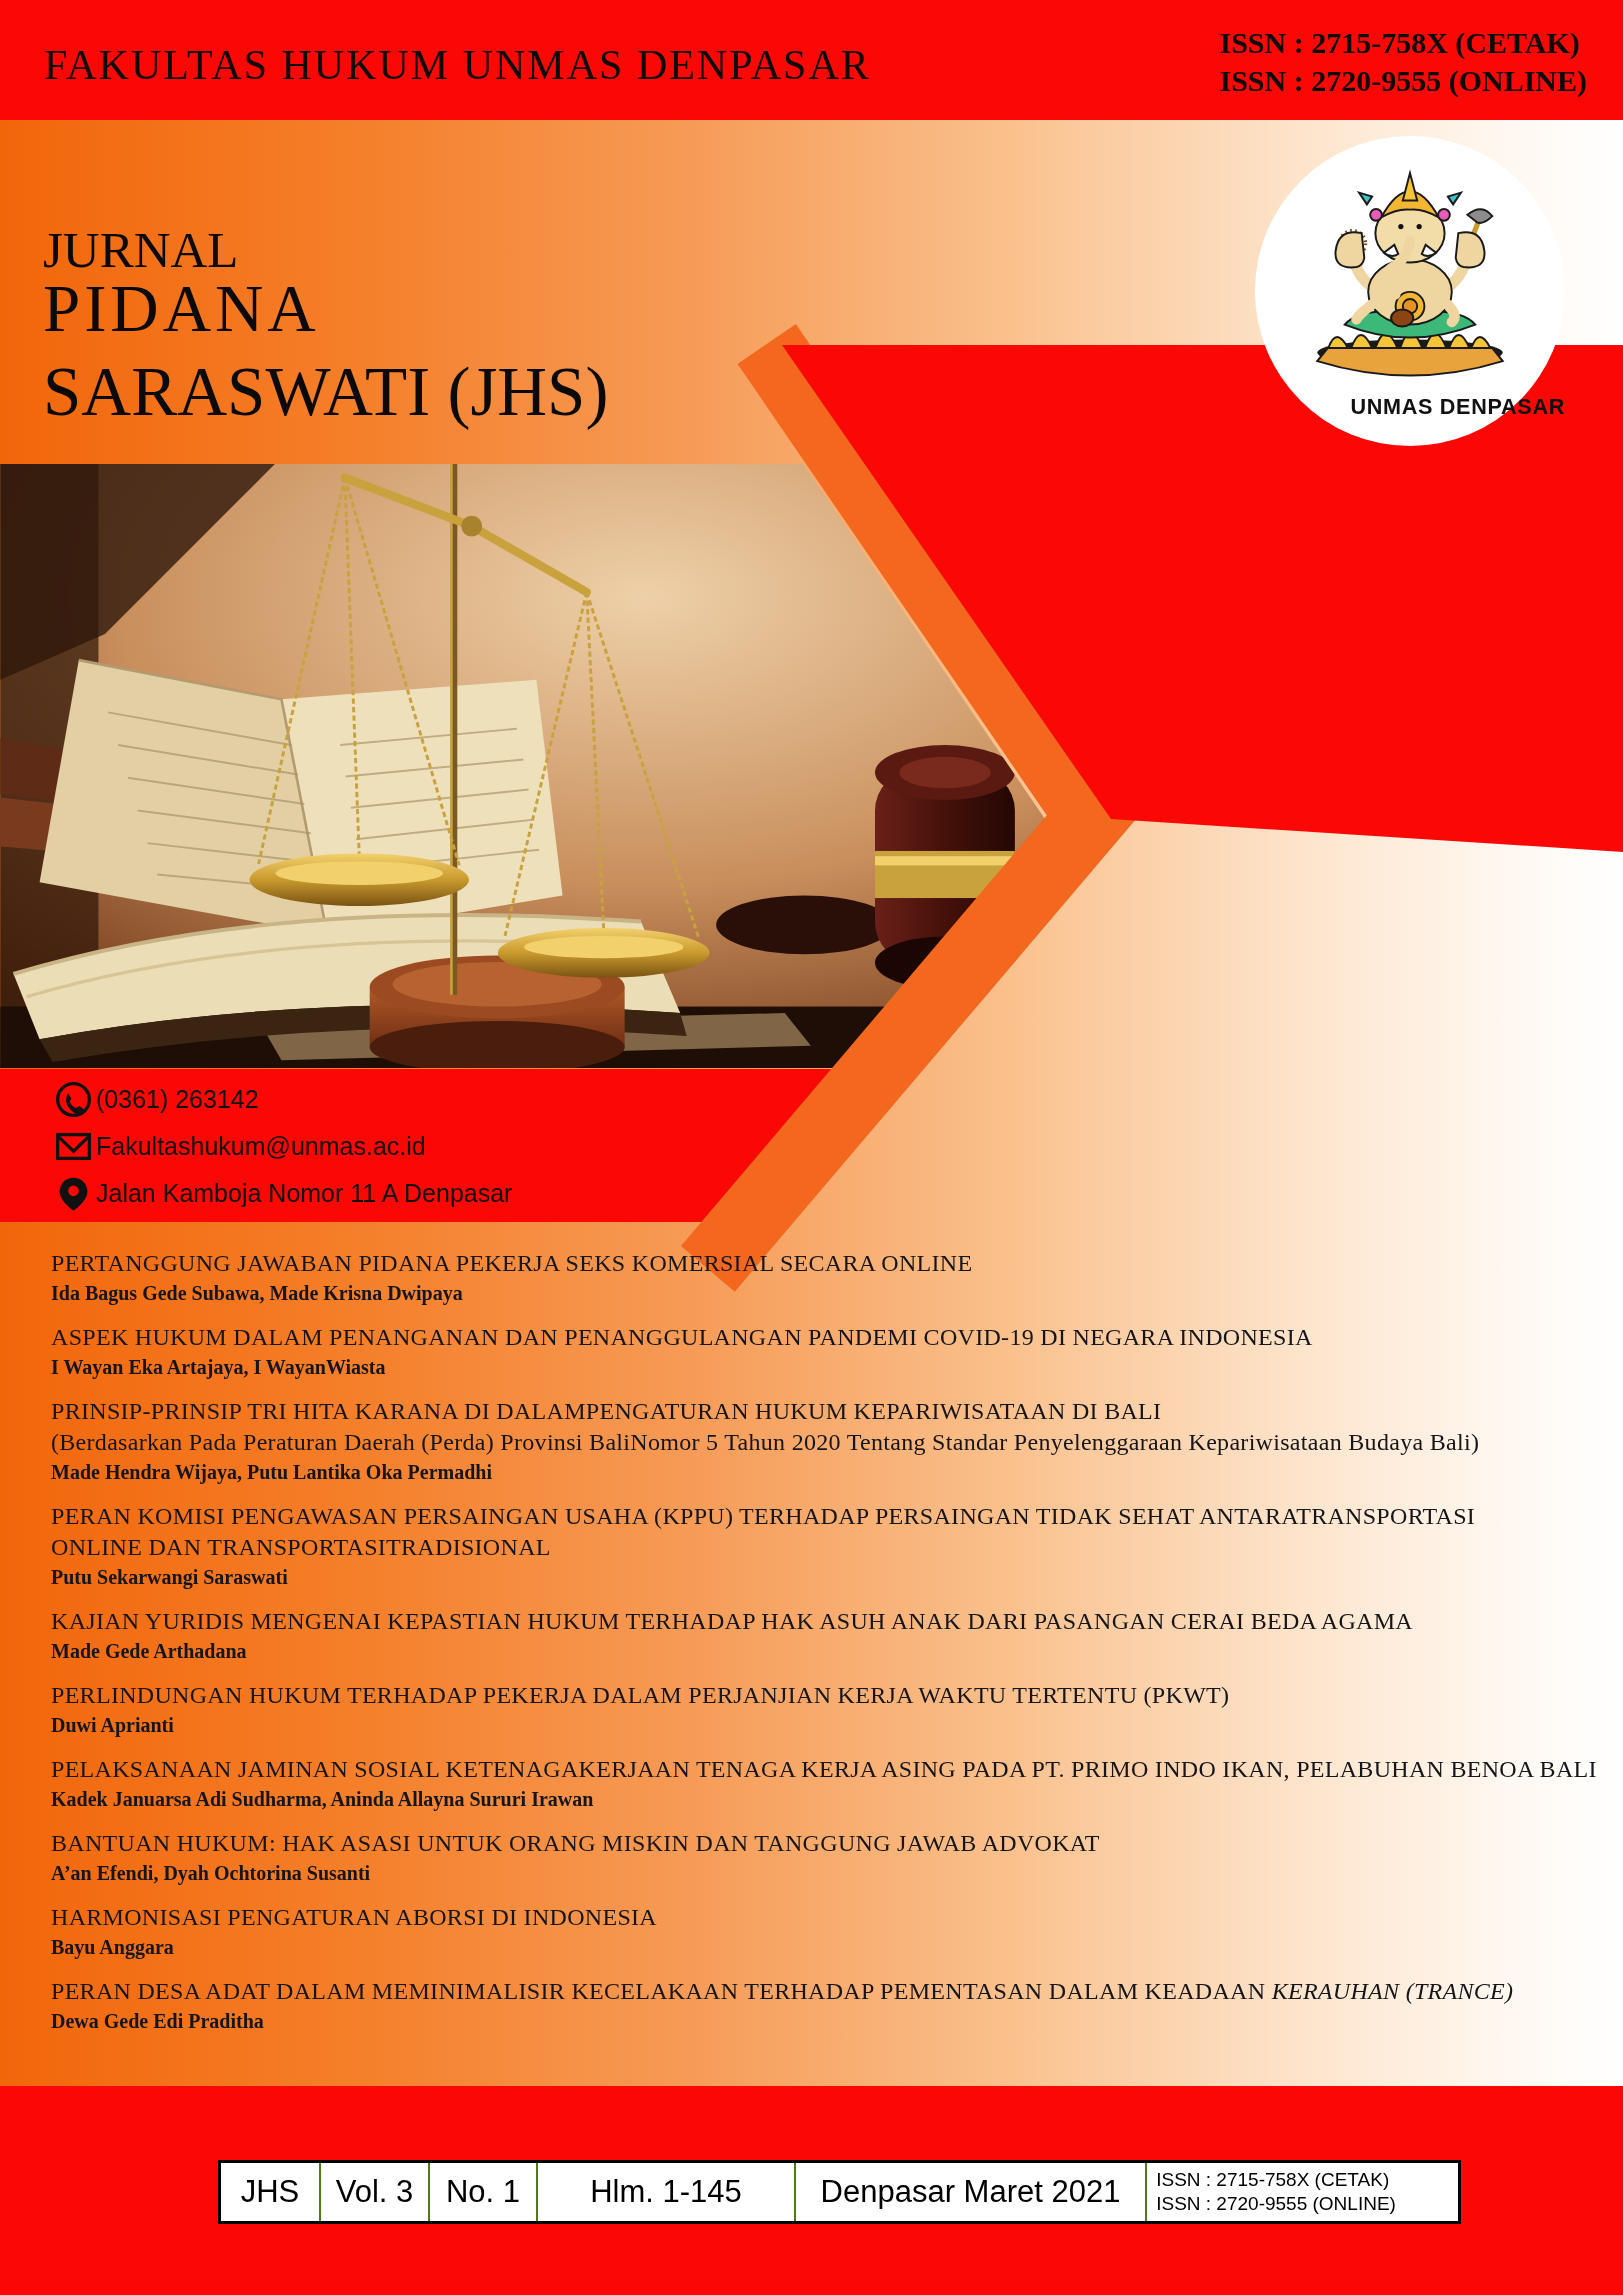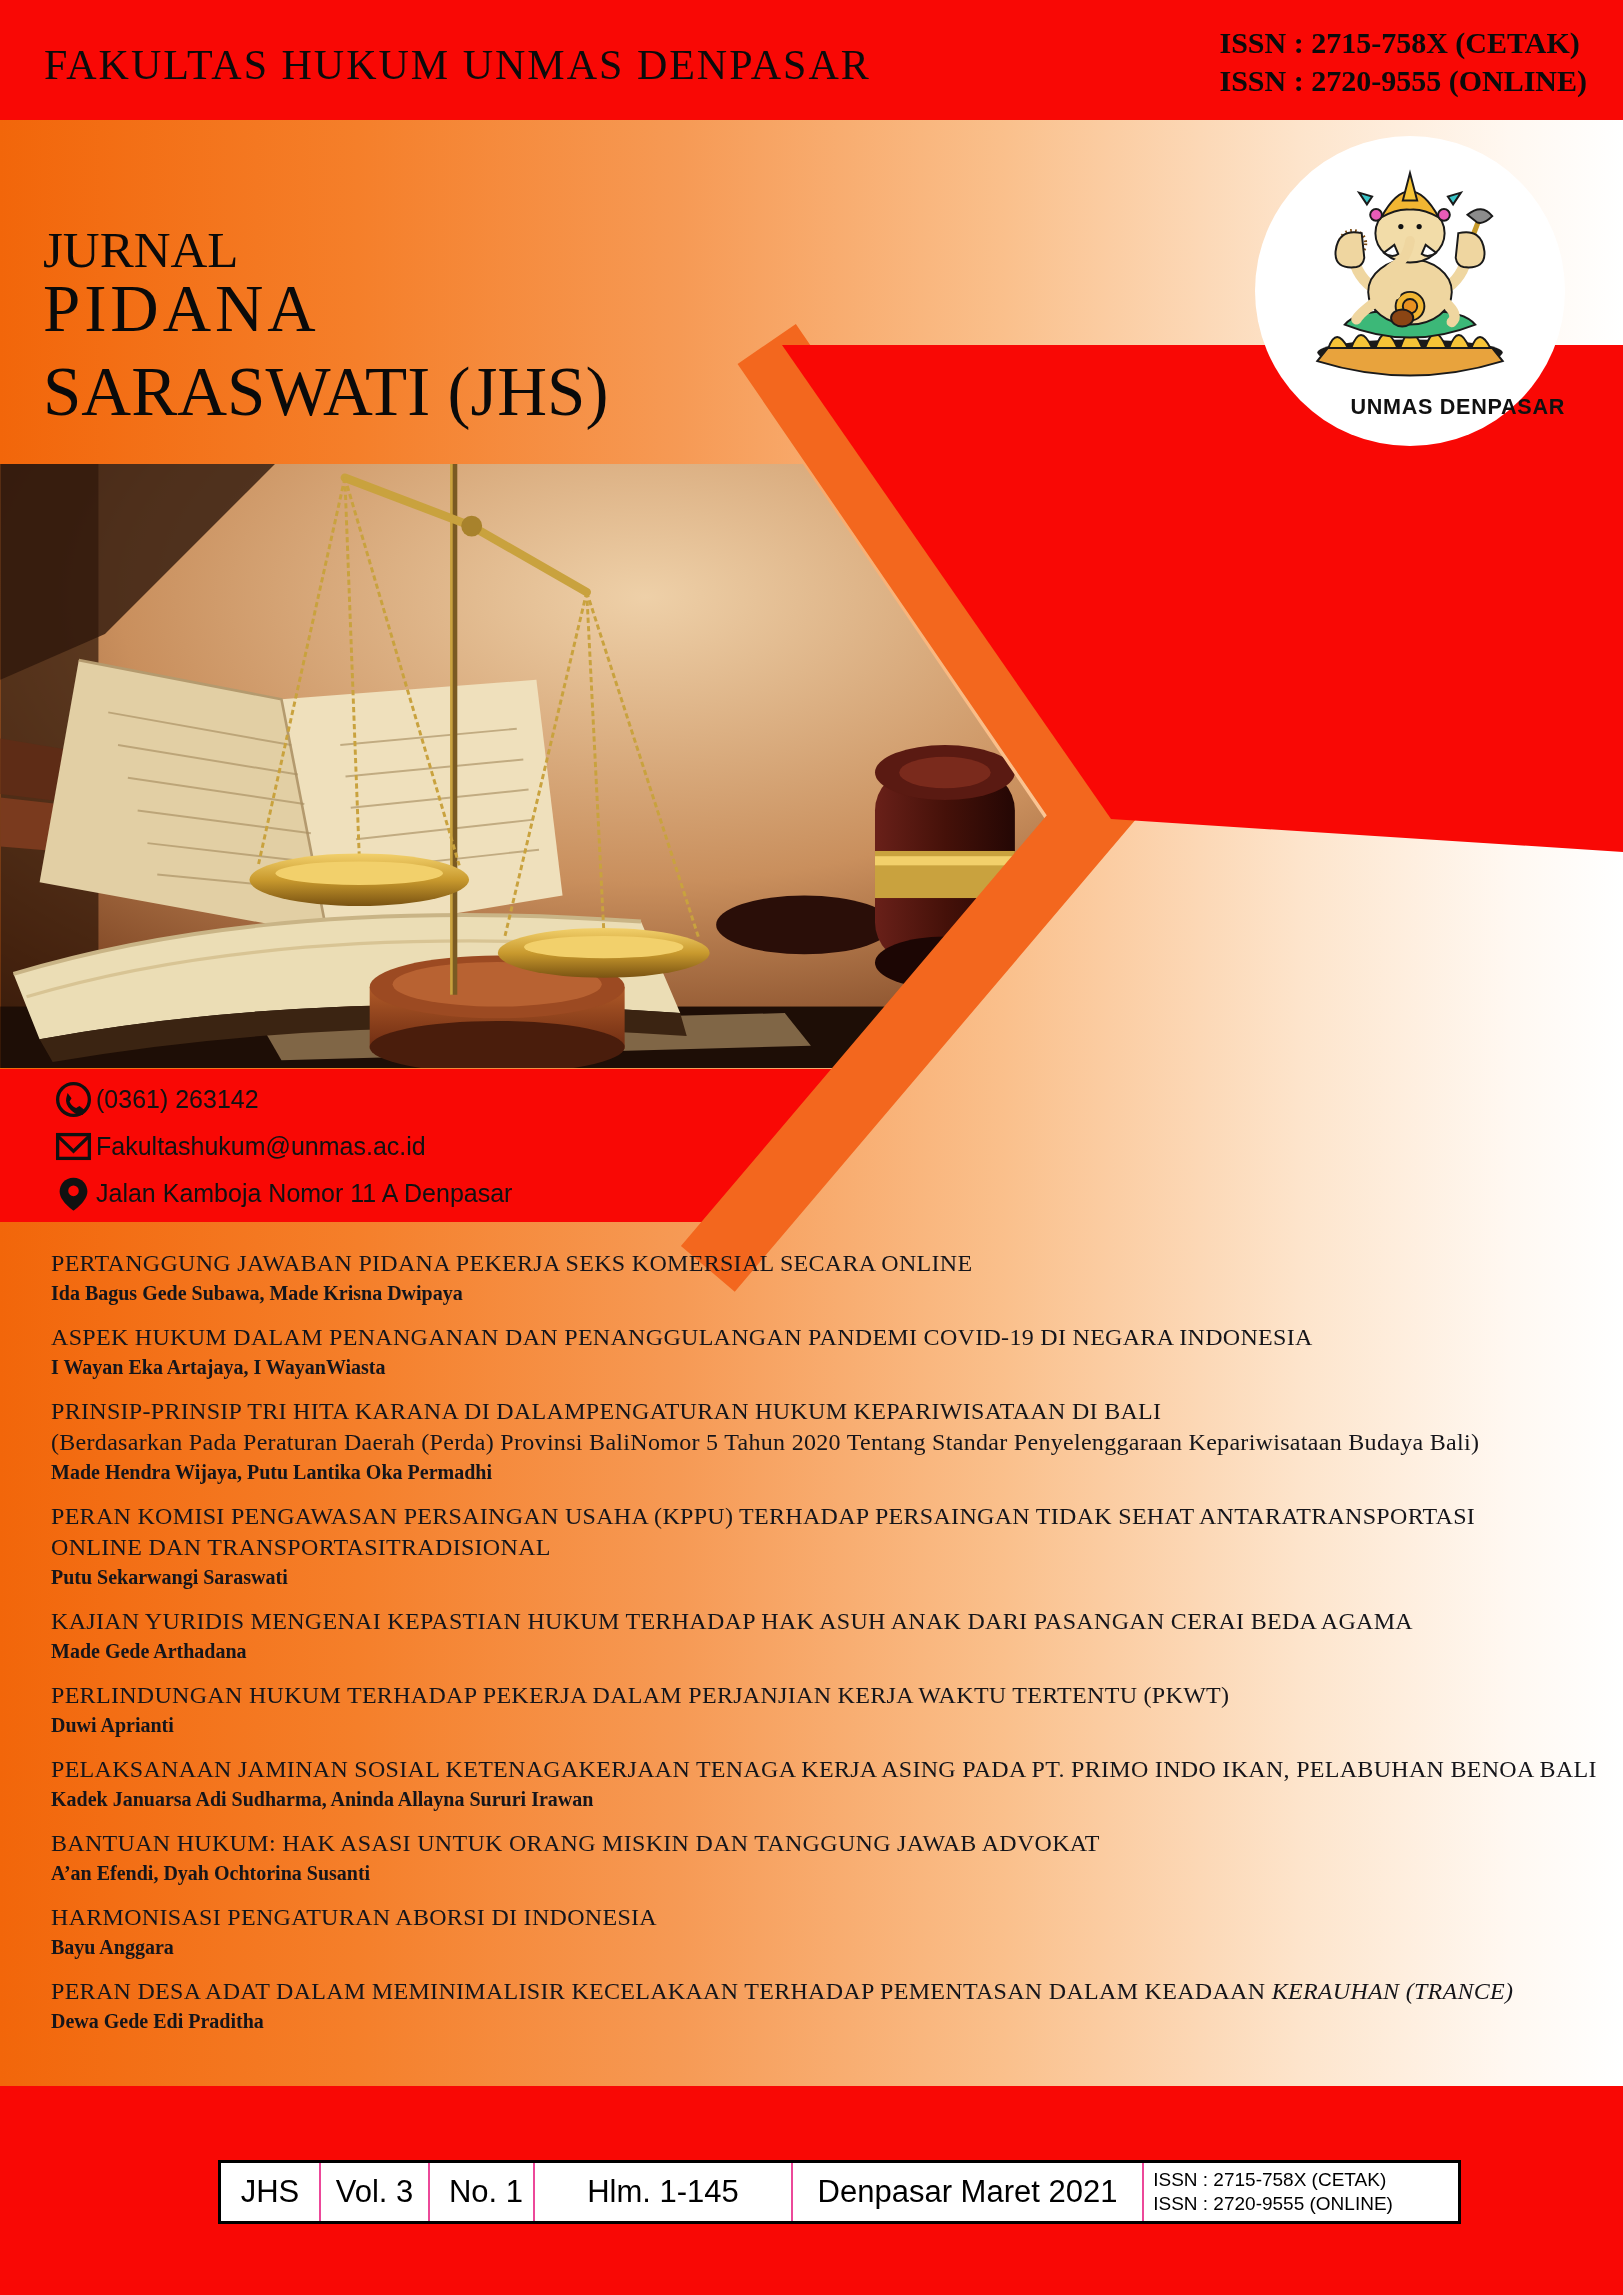--- a/index.html
+++ b/index.html
@@ -39,24 +39,24 @@
   .articles{position:absolute;left:51px;top:1248px;width:1556px;}
   .article{margin-bottom:15.7px;}
   .article-title{font-size:24px;line-height:31px;color:#15151a;white-space:pre-line;letter-spacing:0.3px;}
   .article-title .it{font-style:italic;}
   .article-authors{font-size:20px;line-height:26px;font-weight:700;color:#15151a;margin-top:1.3px;}
   
   .footer-band{position:absolute;left:0;top:2086px;width:1623px;height:210px;background:#F90805;}
   .footer-table{position:absolute;left:218px;top:2160px;width:1243px;height:64px;background:#fff;
                 border:3.3px solid #000;display:flex;box-sizing:border-box;
                 font-family:"Liberation Sans",sans-serif;color:#000;}
-  .fcell{border-right:2px solid #ec4899;display:flex;align-items:center;justify-content:center;
+  .fcell{border-right:2px solid #4d7c0f;display:flex;align-items:center;justify-content:center;
          font-size:31px;box-sizing:border-box;}
   .fcell:last-child{border-right:none;}
-  .fc1{width:100px;} .fc2{width:109px;} .fc3{width:96px;margin-left:9px;} .fc4{width:258px;} .fc5{width:351px;}
+  .fc1{width:100px;} .fc2{width:109px;} .fc3{width:108px;} .fc4{width:258px;} .fc5{width:351px;}
   .fc6{flex:1;flex-direction:column;align-items:flex-start;justify-content:center;
        padding-left:9.2px;font-size:19px;line-height:24px;}
 </style>
 </head>
 <body>
 
 <div class="page">
 
   <div class="photo">
     <svg width="1112" height="604" viewBox="0 0 1700 924">

